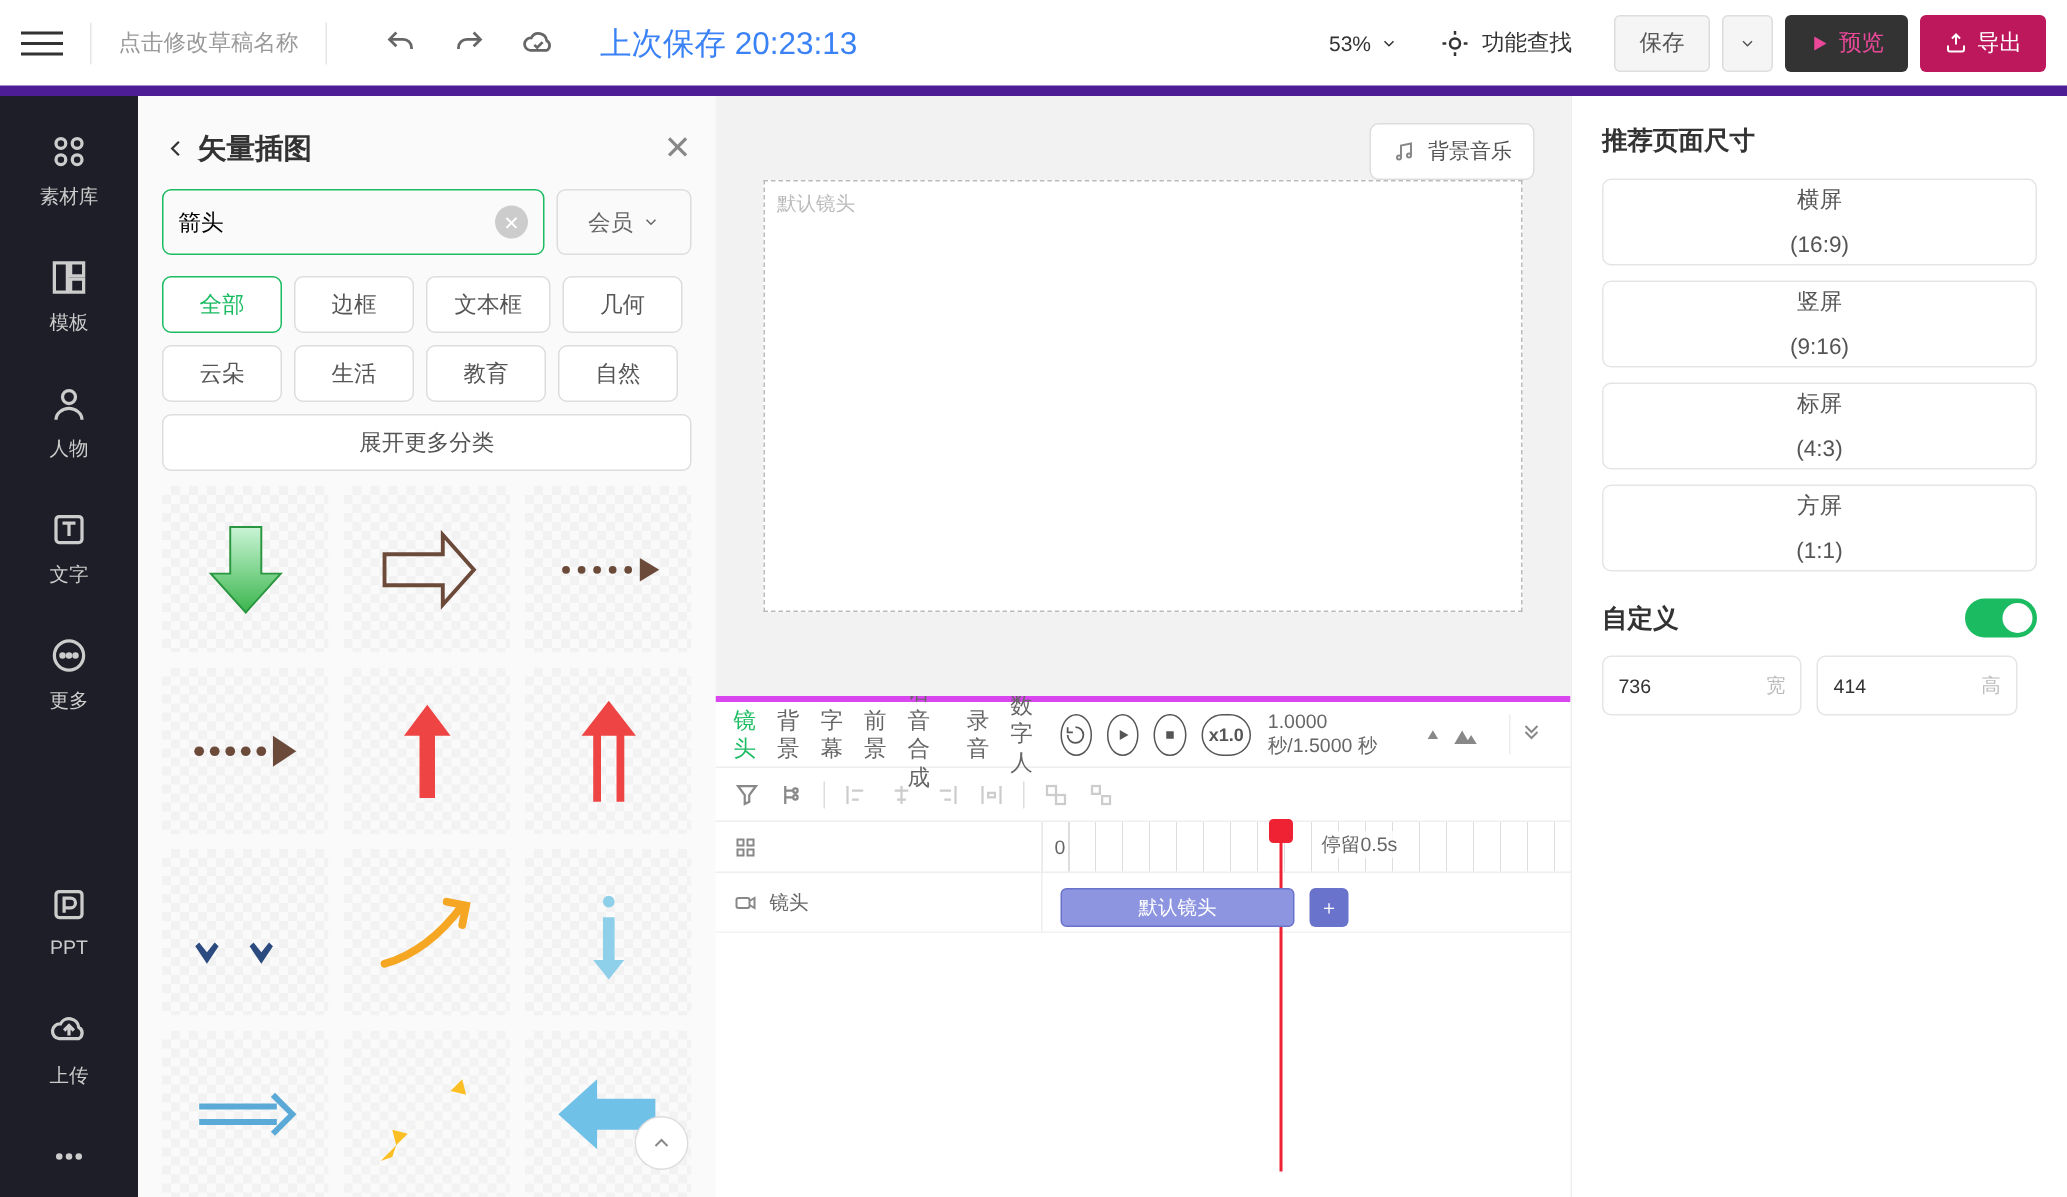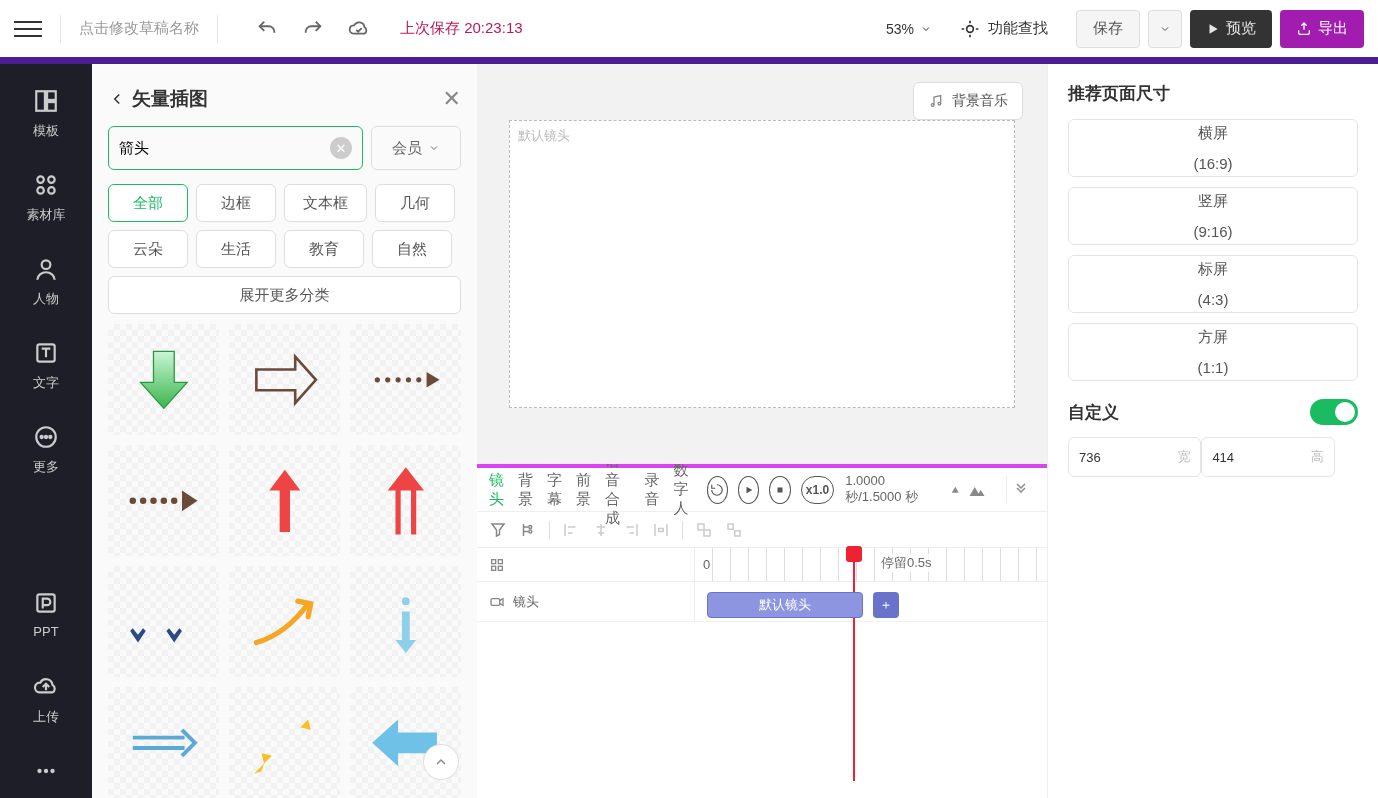--- a/index.html
+++ b/index.html
@@ -4,29 +4,29 @@
 <style>
 * { box-sizing: border-box; margin: 0; padding: 0; }
 body { font-family: -apple-system, "PingFang SC", "Microsoft YaHei", sans-serif; font-size: 13px; color: #333; background: #fff; overflow: hidden; width: 1378px; height: 798px; }
 .topbar { height: 64px; display: flex; align-items: center; padding: 0 14px; border-bottom: 7px solid #4c1d95; }
 .ham { width: 28px; height: 28px; display: flex; flex-direction: column; justify-content: center; gap: 5px; cursor: pointer; }
 .ham span { height: 2px; background: #333; display: block; }
 .vsep { width: 1px; height: 28px; background: #e5e5e5; margin: 0 18px; }
 .draft-name { color: #999; font-size: 15px; }
 .tb-icons { display: flex; align-items: center; gap: 24px; margin-left: 20px; }
 .tb-ico { width: 22px; height: 22px; cursor: pointer; color: #666; }
-.ts { color: #be185d; font-size: 15px; margin-left: 6px; }
+.ts { color: #3b82f6; font-size: 21px; margin-left: 6px; }
 .spacer { flex: 1; }
 .zoom { color: #333; font-size: 14px; display: flex; align-items: center; gap: 6px; cursor: pointer; }
 .funcfind { display: flex; align-items: center; gap: 8px; color: #333; font-size: 15px; margin-left: 28px; cursor: pointer; }
 .btns { display: flex; gap: 8px; margin-left: 28px; }
 .btn { height: 38px; border-radius: 4px; border: 1px solid #ddd; background: #f5f5f5; display: flex; align-items: center; padding: 0 16px; font-size: 15px; color: #555; cursor: pointer; }
 .btn.small { padding: 0 10px; }
-.btn.dark { background: #333; color: #e5e5e5; border: none; }
-.btn.green { background: #a21caf; color: #fff; border: none; }
+.btn.dark { background: #333; color: #ec4899; border: none; }
+.btn.green { background: #be185d; color: #fff; border: none; }
 .btn.green svg, .btn.dark svg { margin-right: 6px; }
 
 .main { display: flex; height: 734px; }
 .sidebar { width: 92px; background: #1e1e28; display: flex; flex-direction: column; padding-top: 24px; }
 .snav { display: flex; flex-direction: column; align-items: center; color: #ccc; font-size: 13px; gap: 8px; height: 84px; cursor: pointer; }
 .snav .sico { width: 26px; height: 26px; color: #ccc; }
 .sidebar .bottom { margin-top: auto; }
 
 .asset-panel { width: 385px; background: #fafafa; padding: 12px 16px; overflow: hidden; position: relative; }
 .ap-head { display: flex; align-items: center; justify-content: space-between; margin: 10px 0 14px; }
@@ -76,21 +76,21 @@
 .tl-track { display:flex; height:40px; border-bottom:1px solid #f2f2f2; }
 .track-clip { width:156px; height:26px; background:#8d95e0; border:1px solid #6a73cc; border-radius:4px; margin:6px 0 0 4px; display:flex; align-items:center; justify-content:center; color:#fff; font-size:13px; cursor:pointer; }
 .add-clip { width:26px; height:26px; background:#6a73cc; border-radius:4px; color:#fff; display:flex; align-items:center; justify-content:center; margin:6px 0 0 10px; cursor:pointer; }
 
 .inspector { flex:1; padding: 18px 20px; border-left:1px solid #eee; overflow:auto; }
 .insp-h { font-size:17px; font-weight:600; margin-bottom:14px; }
 .preset { height:58px; border:1px solid #e5e5e5; border-radius:6px; margin-bottom:10px; display:flex; align-items:center; justify-content:center; gap:12px; font-size:15px; color:#555; cursor:pointer;flex-direction:column; }
 .custom-row { display:flex; align-items:center; justify-content:space-between; margin-top:18px; }
 .toggle { width:48px; height:26px; background:#1bbb62; border-radius:13px; position:relative; cursor:pointer; }
 .toggle:after { content:""; position:absolute; width:20px; height:20px; background:#fff; border-radius:50%; top:3px; right:3px; }
-.dim-row { display:flex; margin-top:12px; }
+.dim-row { display:flex; gap:10px; margin-top:12px; }
 .dim { flex: 0 0 46%; height:40px; border:1px solid #e5e5e5; border-radius:6px; display:flex; align-items:center; padding:0 10px; justify-content:space-between; }
 .dim span.lbl { color:#bbb; }
 </style>
 </head>
 <body>
 
 <div class="topbar">
   <div class="ham">
       <span></span>
       <span></span>
@@ -149,34 +149,34 @@
       <span>导出</span>
     </button>
   </div>
 </div>
 
 <div class="main">
 
   <div class="sidebar">
     <div class="snav">
       <svg class="sico" viewBox="0 0 24 24" fill="none" stroke="currentColor" stroke-width="2">
-          <rect x="3" y="3" width="8" height="18"></rect>
-          <rect x="13" y="3" width="8" height="8"></rect>
-          <rect x="13" y="13" width="8" height="8"></rect>
-        </svg>
-      <span>模板</span>
-    </div>
-    <div class="snav">
-      <svg class="sico" viewBox="0 0 24 24" fill="none" stroke="currentColor" stroke-width="2">
           <circle cx="7" cy="7" r="3"></circle>
           <circle cx="17" cy="7" r="3"></circle>
           <circle cx="7" cy="17" r="3"></circle>
           <circle cx="17" cy="17" r="3"></circle>
         </svg>
       <span>素材库</span>
+    </div>
+    <div class="snav">
+      <svg class="sico" viewBox="0 0 24 24" fill="none" stroke="currentColor" stroke-width="2">
+          <rect x="3" y="3" width="8" height="18"></rect>
+          <rect x="13" y="3" width="8" height="8"></rect>
+          <rect x="13" y="13" width="8" height="8"></rect>
+        </svg>
+      <span>模板</span>
     </div>
     <div class="snav">
       <svg class="sico" viewBox="0 0 24 24" fill="none" stroke="currentColor" stroke-width="2">
           <circle cx="12" cy="8" r="4"></circle>
           <path d="M4 22c0-4 4-7 8-7s8 3 8 7"></path>
         </svg>
       <span>人物</span>
     </div>
     <div class="snav">
       <svg class="sico" viewBox="0 0 24 24" fill="none" stroke="currentColor" stroke-width="2">

